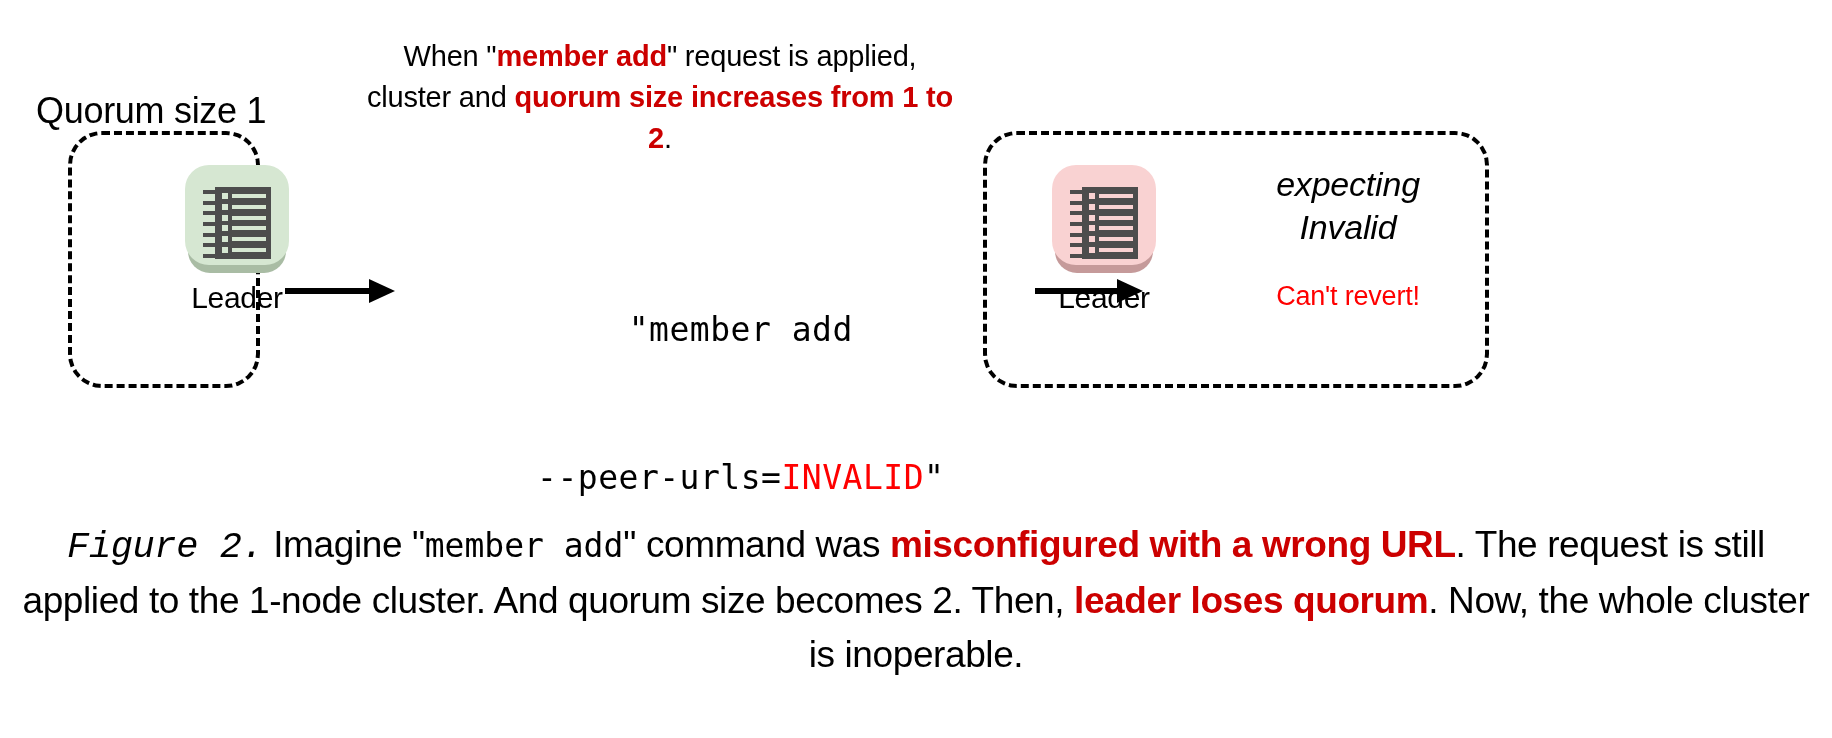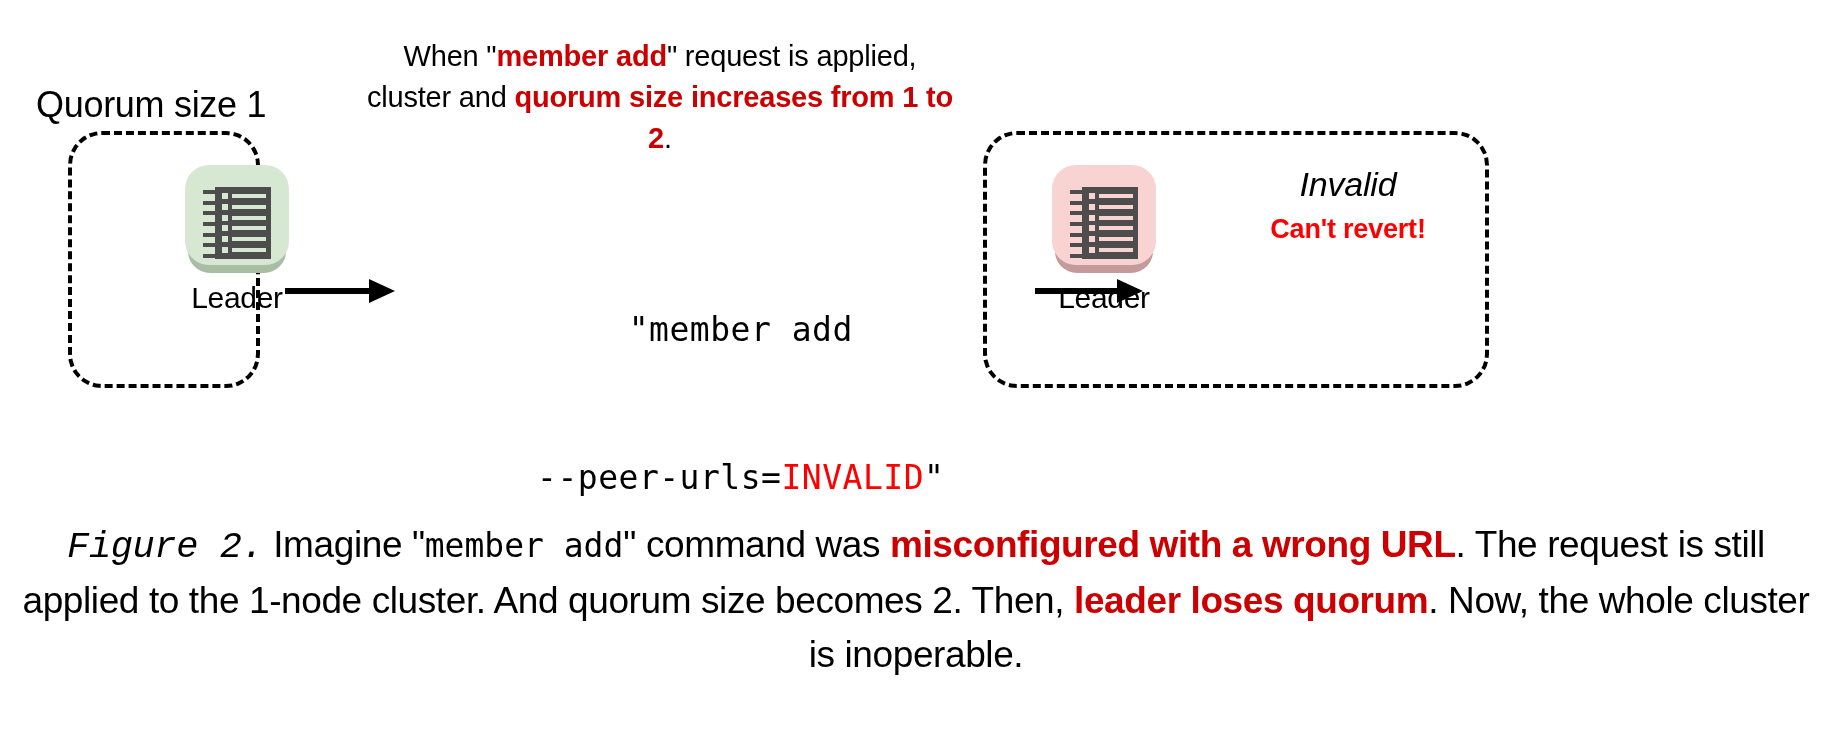--- a/index.html
+++ b/index.html
@@ -45,21 +45,21 @@
   }
 
   
   .group-title {
     position: absolute;
     font-size: 36px;
     font-weight: 400;
     letter-spacing: -0.3px;
     white-space: nowrap;
   }
-  #title-left  { left: 36px;   top: 84px; }
+  #title-left  { left: 36px;   top: 90px; }
   #title-right { left: 1128px; top: 74px; width: 424px; text-align: center; }
 
   
   .cluster {
     position: absolute;
     border: 4px dashed #000000;
     border-radius: 34px;
     box-sizing: border-box;
   }
   #cluster-left {
@@ -219,23 +219,23 @@
     width: 246px;
     text-align: center;
   }
   .status-line {
     font-style: italic;
     font-size: 34px;
     line-height: 1.26;
     letter-spacing: -0.2px;
   }
   .status-warn {
-    margin-top: 8px;
+    margin-top: 32px;
     font-size: 27px;
-    font-weight: bold;
+    font-weight: normal;
     letter-spacing: -0.2px;
   }
 
   
   .caption {
     position: absolute;
     left: 20px;
     top: 518px;
     width: 1792px;
     text-align: center;
@@ -362,20 +362,21 @@
                   <span class="ledger-line"></span>
                 </div>
             </div>
           </div>
         </div>
       </div>
       <div class="node-label">Leader</div>
     </div>
 
     <div class="status-block">
+      <div class="status-line">expecting</div>
       <div class="status-line">Invalid</div>
       <div class="status-warn red-bright">Can't revert!</div>
     </div>
   </div>
 
   <div class="caption"><span class="ital">Figure 2.</span><span> Imagine "</span><span class="mono">member add</span><span>" command was </span><span class="bold red">misconfigured with a wrong URL</span><span>. The request is still applied to the 1-node cluster. And quorum size becomes 2. Then, </span><span class="bold red">leader loses quorum</span><span>. Now, the whole cluster is inoperable.</span></div>
 
 </div>
 
 </body></html>

